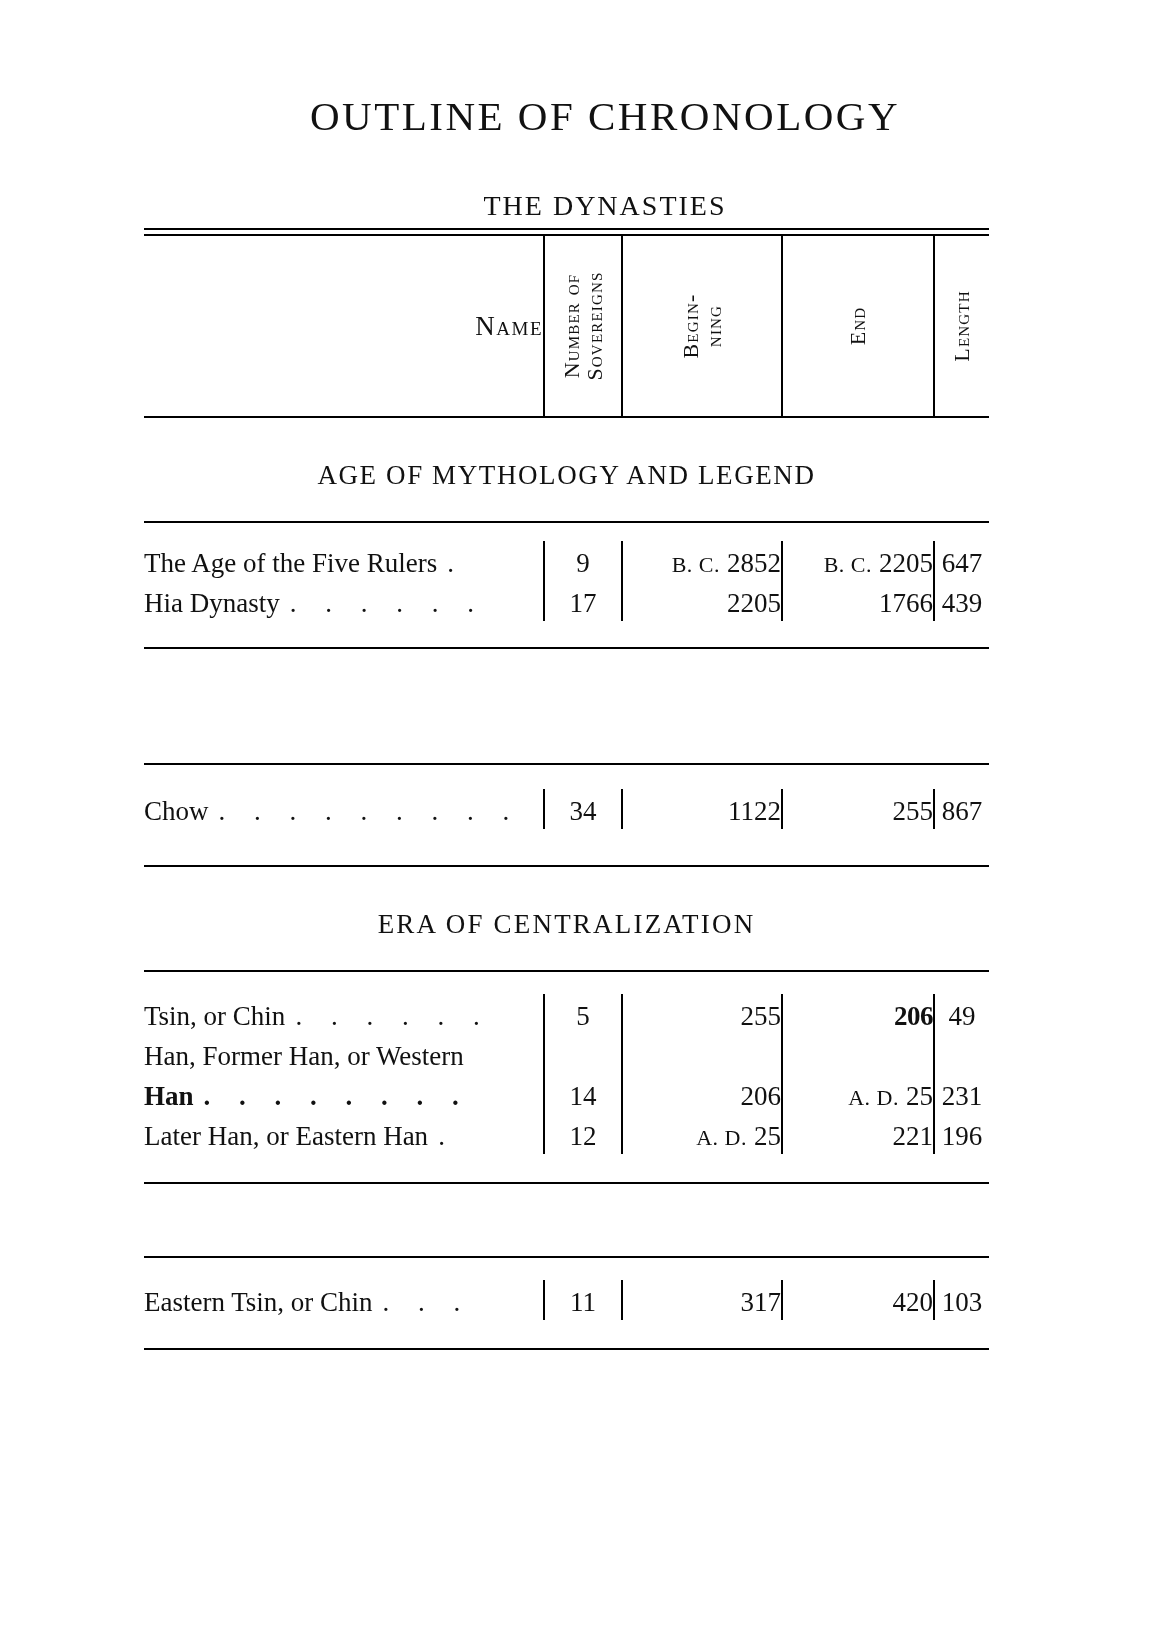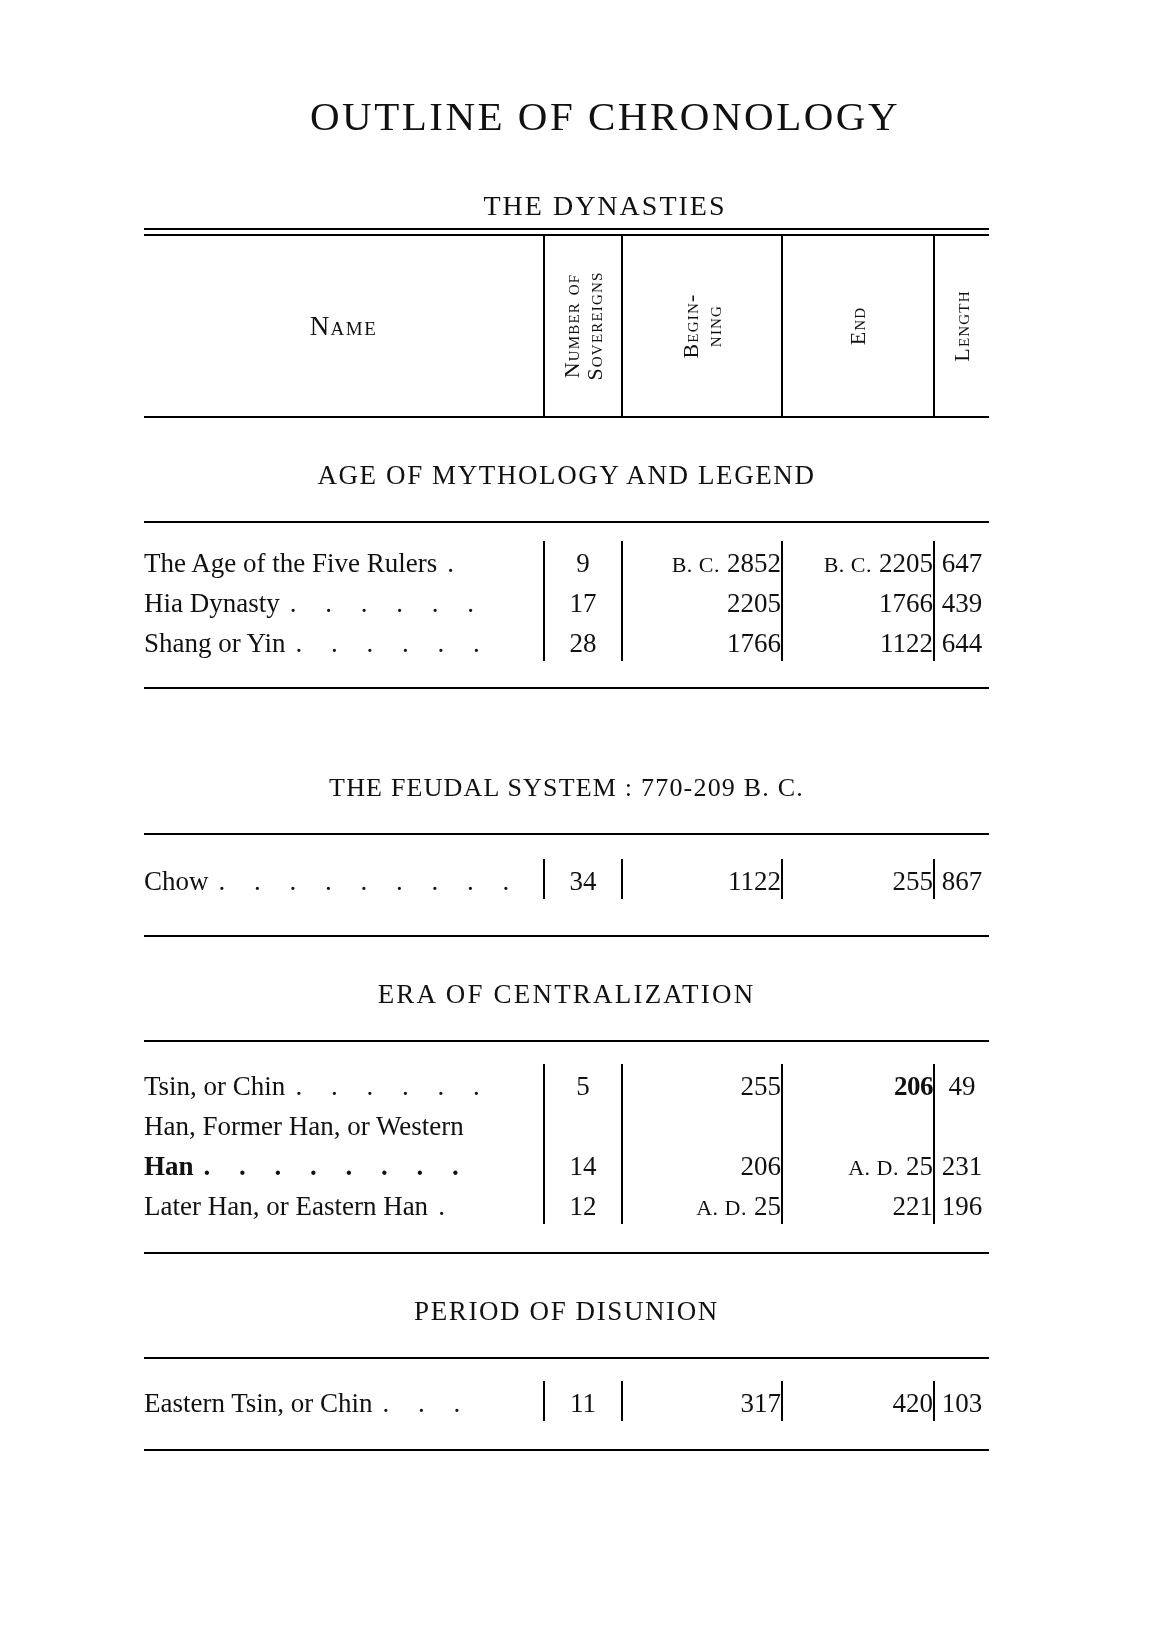--- a/index.html
+++ b/index.html
@@ -87,21 +87,21 @@
   
   .head-block {
     height: 180px;
     position: relative;
   }
   .head-block table.chron td {
     vertical-align: middle;
     height: 180px;
   }
   .name-head {
-    text-align: center;
+    text-align: right;
     font-size: 25px;
     font-variant: small-caps;
     letter-spacing: 1.5px;
   }
   .vert-head {
     height: 180px;
     position: relative;
   }
   .vert-inner {
     position: absolute;
@@ -265,38 +265,30 @@
           <td class="vsep cell-right-len">647</td>
         </tr>
         <tr>
           <td class="cell-name"><span class="nm">Hia Dynasty</span><span class="leaders">. . . . . .</span></td>
           <td class="vsep cell-num">17</td>
           <td class="vsep cell-right"><span class="era-mark"></span><span>2205</span></td>
           <td class="vsep cell-right"><span class="era-mark"></span><span>1766</span></td>
           <td class="vsep cell-right-len">439</td>
         </tr>
         <tr>
-          <td class="cell-name"><span class="nm">Shang or Yin</span><span class="leaders">. . . . . .</span></td>
-          <td class="vsep cell-num">28</td>
-          <td class="vsep cell-right"><span class="era-mark"></span><span>1766</span></td>
-          <td class="vsep cell-right"><span class="era-mark"></span><span>1122</span></td>
-          <td class="vsep cell-right-len">644</td>
-        </tr>
-        <tr>
               <td style="height:24px" colspan="5"></td>
             </tr>
       </tbody>
         </table>
     </div>
 
     <div class="rule-single"></div>
 
     <div class="spacer-lg"></div>
     <div class="spacer-lg"></div>
-    <div class="period-line">THE FEUDAL SYSTEM : 770-209 B. C.</div>
     <div class="spacer-md"></div>
 
     <div class="rule-single"></div>
 
     <div class="data-block">
       <table class="chron">
         <colgroup>
           <col class="c-name">
             <col class="c-num">
             <col class="c-begin">
@@ -373,21 +365,20 @@
         <tr>
               <td style="height:26px" colspan="5"></td>
             </tr>
       </tbody>
         </table>
     </div>
 
     <div class="rule-single"></div>
 
     <div class="spacer-lg"></div>
-    <div class="section-caption">PERIOD OF DISUNION</div>
     <div class="spacer-md"></div>
     <div class="rule-single"></div>
 
     <div class="data-block">
       <table class="chron">
         <colgroup>
           <col class="c-name">
             <col class="c-num">
             <col class="c-begin">
             <col class="c-end">

